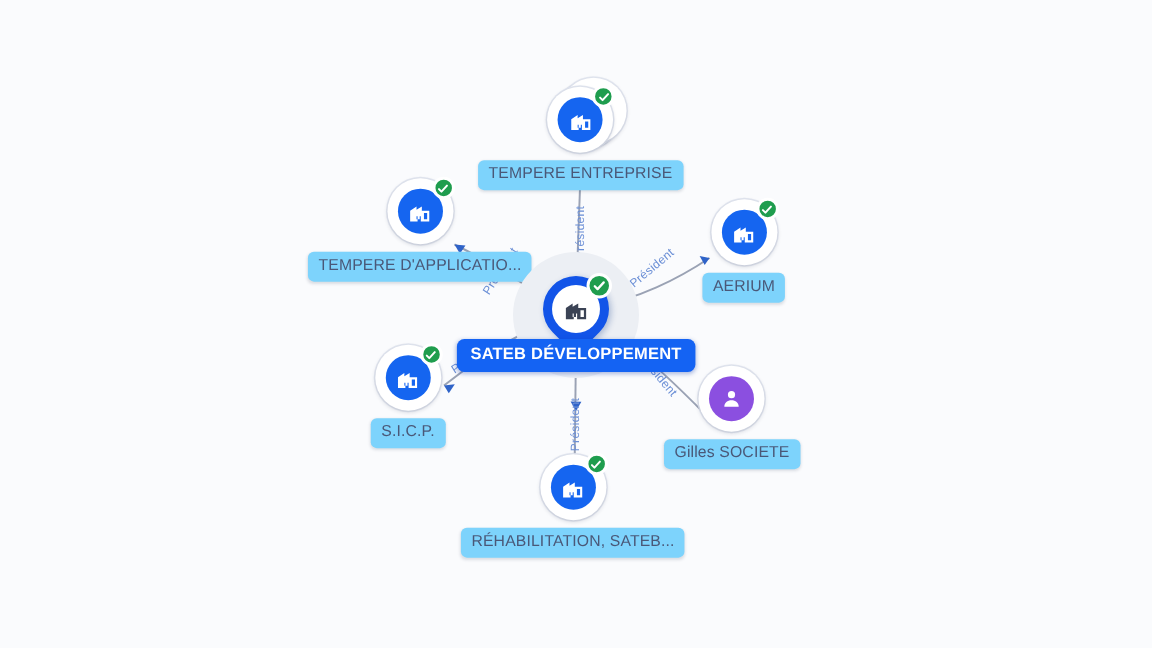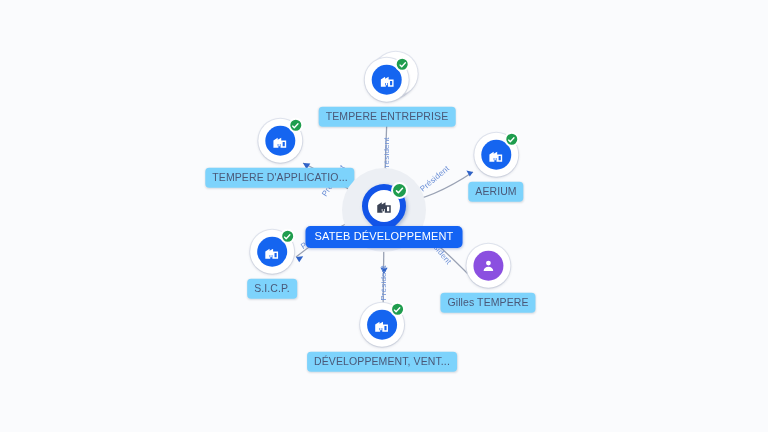--- a/index.html
+++ b/index.html
@@ -166,20 +166,21 @@
     background: #1463f3;
     color: #ffffff;
     font-size: 11px;
     letter-spacing: .15px;
     line-height: 1;
     padding: 5px 9px 6px;
     border-radius: 5px;
     white-space: nowrap;
     box-shadow: 0 1px 3px rgba(20,60,170,.35);
     z-index: 4;
+    font-weight: bold;
   }
 
   
   .edge-label {
     position: absolute;
     transform-origin: 50% 50%;
     color: #6b8fd6;
     font-size: 8px;
     letter-spacing: .2px;
     line-height: 1;
@@ -286,37 +287,37 @@
 
   <div class="node" style="left:488px; top:278px;">
     <div class="node-puck">
       <div class="disc person">
         <svg width="16" height="16" viewBox="0 0 24 24" fill="#ffffff">
           <circle cx="12" cy="8" r="3.6"></circle>
           <path d="M4.8 20c0-3.9 3.2-6.4 7.2-6.4s7.2 2.5 7.2 6.4z"></path>
         </svg>
       </div>
     </div>
-    <div class="node-label">Gilles TEMPERE</div>
+    <div class="node-label">Gilles SOCIETE</div>
   </div>
 
   <div class="node" style="left:382px; top:337px;">
     <div class="node-puck">
       <div class="disc company">
         <svg width="17" height="17" viewBox="0 0 24 24" fill="#ffffff">
           <path d="M3 21V11l6-4v3l5-3v4h7v10h-8v-5h-3v5H3zm13-2h3v-6h-3v6zm-4 0v-3H9v3h3z"></path>
         </svg>
       </div>
       <div class="check-badge">
         <svg width="8" height="8" viewBox="0 0 24 24" fill="none" stroke="#ffffff" stroke-width="4" stroke-linecap="round" stroke-linejoin="round">
           <polyline points="4,13 9,18 20,6"></polyline>
         </svg>
       </div>
     </div>
-    <div class="node-label">DÉVELOPPEMENT, VENT...</div>
+    <div class="node-label">RÉHABILITATION, SATEB...</div>
   </div>
 
   <div class="focus-node" style="left:384px; top:212px;">
     <div class="focus-halo"></div>
     <div class="pin">
       <div class="pin-shape"></div>
       <div class="pin-inner">
         <svg width="18" height="18" viewBox="0 0 24 24" fill="#3b4355">
           <path d="M3 21V11l6-4v3l5-3v4h7v10h-8v-5h-3v5H3zm13-2h3v-6h-3v6zm-4 0v-3H9v3h3z"></path>
         </svg>

